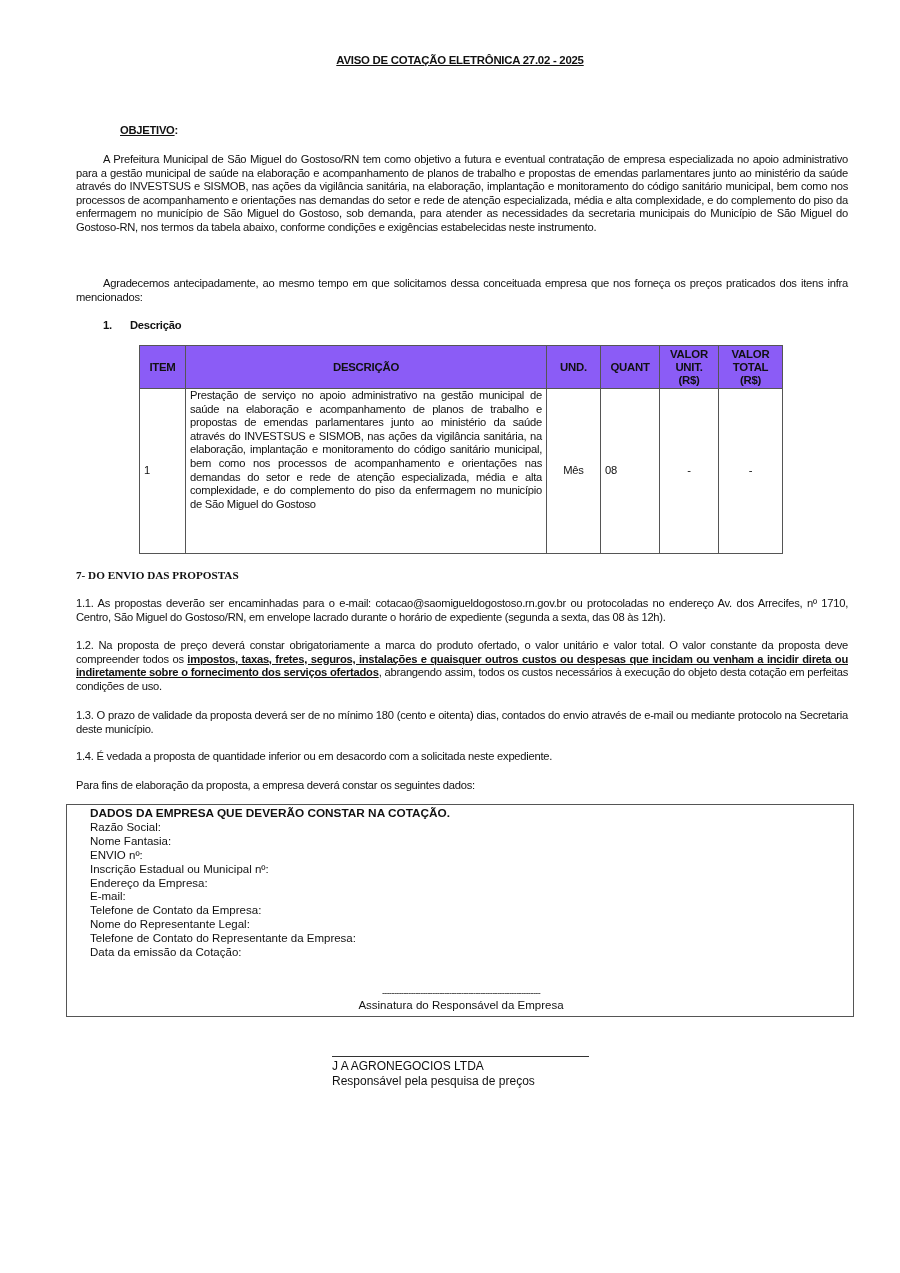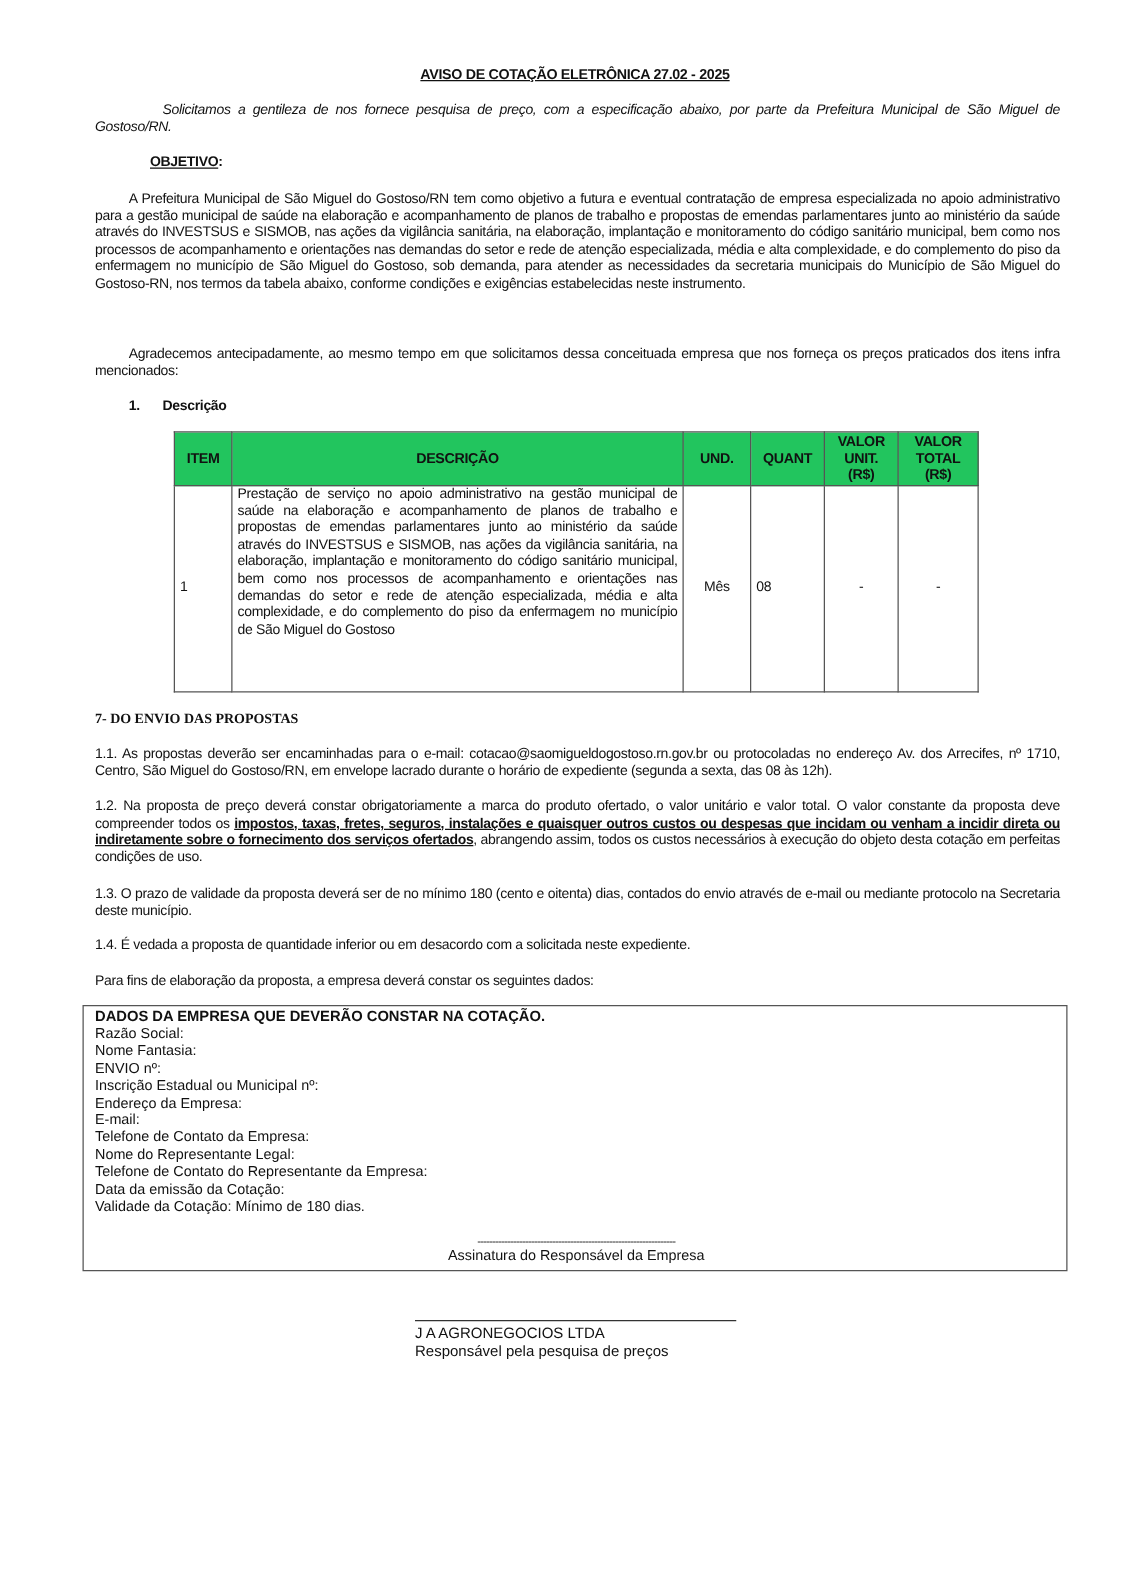--- a/index.html
+++ b/index.html
@@ -12,48 +12,47 @@
   .intro { left: 76px; width: 772px; top: 82px; font-style: italic; text-align: justify; text-indent: 54px; }
   .objetivo-h { left: 76px; top: 124px; font-weight: bold; margin-left: 44px; }
   .objetivo-h .u { text-decoration: underline; }
   .para { left: 76px; width: 772px; text-align: justify; text-indent: 27px; }
   .p-obj { top: 153px; }
   .p-agr { top: 277px; }
   .sec1 { left: 103px; top: 319px; font-weight: bold; }
   .sec1 .num { display: inline-block; width: 27px; }
   table.items { position: absolute; left: 139px; top: 345px; border-collapse: collapse; width: 644px; }
   table.items th, table.items td { border: 1px solid #555; padding: 0 4px; }
-  table.items th { background: #22c55e; font-weight: bold; text-align: center; height: 42px; font-size: 11.4px; line-height: 13px; }
+  table.items th { background: #8b5cf6; font-weight: bold; text-align: center; height: 42px; font-size: 11.4px; line-height: 13px; }
   table.items td { vertical-align: middle; height: 164px; }
   td.desc { text-align: justify; vertical-align: top !important; padding: 1px 6px 0 8px; line-height: 13.6px; margin-left: 32px; }
   td.c { text-align: center; }
   .sec-env { left: 76px; top: 569px; font-family: "Liberation Serif", serif; font-weight: bold; font-size: 11.2px; }
   .p-plain { left: 76px; width: 772px; text-align: justify; }
   .p11 { top: 597px; }
   .p12 { top: 639px; }
   .p12 .bu { font-weight: bold; text-decoration: underline; }
   .p13 { top: 709px; }
   .p14 { top: 750px; }
   .p15 { top: 779px; }
-  .box { position: absolute; left: 66px; top: 804px; width: 788px; height: 213px; border: 1px solid #555; box-sizing: border-box; padding: 2px 0 0 9px; }
+  .box { position: absolute; left: 66px; top: 804px; width: 788px; height: 213px; border: 1px solid #555; box-sizing: border-box; padding: 2px 0 0 23px; }
   .box .bh { font-weight: bold; font-size: 11.8px; }
   .box .line { font-size: 11.5px; line-height: 13.9px; }
   .sigline-box { position: absolute; left: 0; width: 788px; top: 183px; text-align: center; }
   .dashes { font-size: 9px; letter-spacing: -0.6px; line-height: 10px; }
   .sig-label { font-size: 11.5px; line-height: 14px; }
   .resp { position: absolute; left: 332px; top: 1056px; width: 257px; border-top: 1px solid #333; text-align: left; padding-top: 2px; font-size: 12px; line-height: 14.5px; }
 </style>
 </head>
 <body>
 
 <div class="page">
 
   <div class="abs title narrow">AVISO DE COTAÇÃO ELETRÔNICA 27.02 - 2025</div>
 
-  <div class="abs intro narrow">Solicitamos a gentileza de nos fornece pesquisa de preço, com a especificação abaixo, por parte da Prefeitura Municipal de São Miguel de Gostoso/RN.</div>
 
   <div class="abs objetivo-h narrow"><span class="u">OBJETIVO</span><span>:</span></div>
 
   <div class="abs para p-obj narrow">A Prefeitura Municipal de São Miguel do Gostoso/RN tem como objetivo a futura e eventual contratação de empresa especializada no apoio administrativo para a gestão municipal de saúde na elaboração e acompanhamento de planos de trabalho e propostas de emendas parlamentares junto ao ministério da saúde através do INVESTSUS e SISMOB, nas ações da vigilância sanitária, na elaboração, implantação e monitoramento do código sanitário municipal, bem como nos processos de acompanhamento e orientações nas demandas do setor e rede de atenção especializada, média e alta complexidade, e do complemento do piso da enfermagem no município de São Miguel do Gostoso, sob demanda, para atender as necessidades da secretaria municipais do Município de São Miguel do Gostoso-RN, nos termos da tabela abaixo, conforme condições e exigências estabelecidas neste instrumento.</div>
 
   <div class="abs para p-agr narrow">Agradecemos antecipadamente, ao mesmo tempo em que solicitamos dessa conceituada empresa que nos forneça os preços praticados dos itens infra mencionados:</div>
 
   <div class="abs sec1 narrow"><span class="num">1.</span><span>Descrição</span></div>
 
   <table class="items narrow">
@@ -104,21 +103,20 @@
     <div class="line">Razão Social:</div>
     <div class="line">Nome Fantasia:</div>
     <div class="line">ENVIO nº:</div>
     <div class="line">Inscrição Estadual ou Municipal nº:</div>
     <div class="line">Endereço da Empresa:</div>
     <div class="line">E-mail:</div>
     <div class="line">Telefone de Contato da Empresa:</div>
     <div class="line">Nome do Representante Legal:</div>
     <div class="line">Telefone de Contato do Representante da Empresa:</div>
     <div class="line">Data da emissão da Cotação:</div>
-    <div class="line">Validade da Cotação: Mínimo de 180 dias.</div>
     <div class="sigline-box">
       <div class="dashes">------------------------------------------------------------------</div>
       <div class="sig-label">Assinatura do Responsável da Empresa</div>
     </div>
   </div>
 
   <div class="resp arial">
     <div>J A AGRONEGOCIOS LTDA</div>
     <div>Responsável pela pesquisa de preços</div>
   </div>

